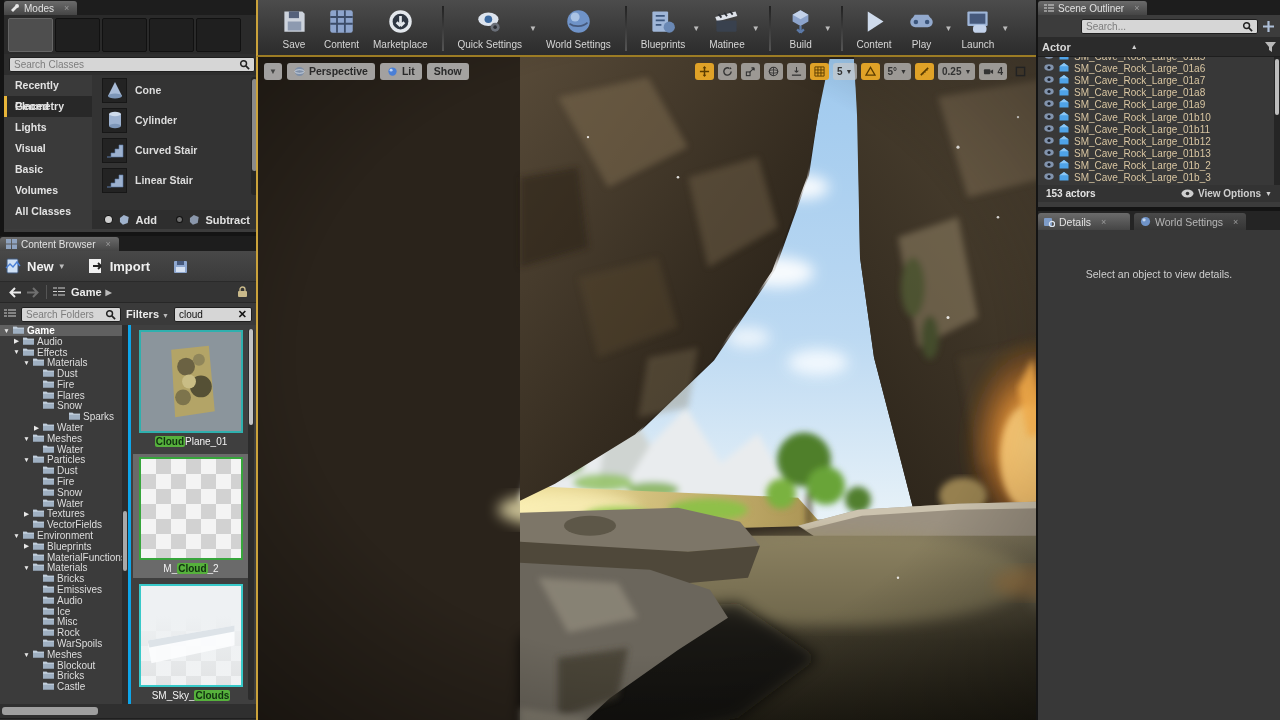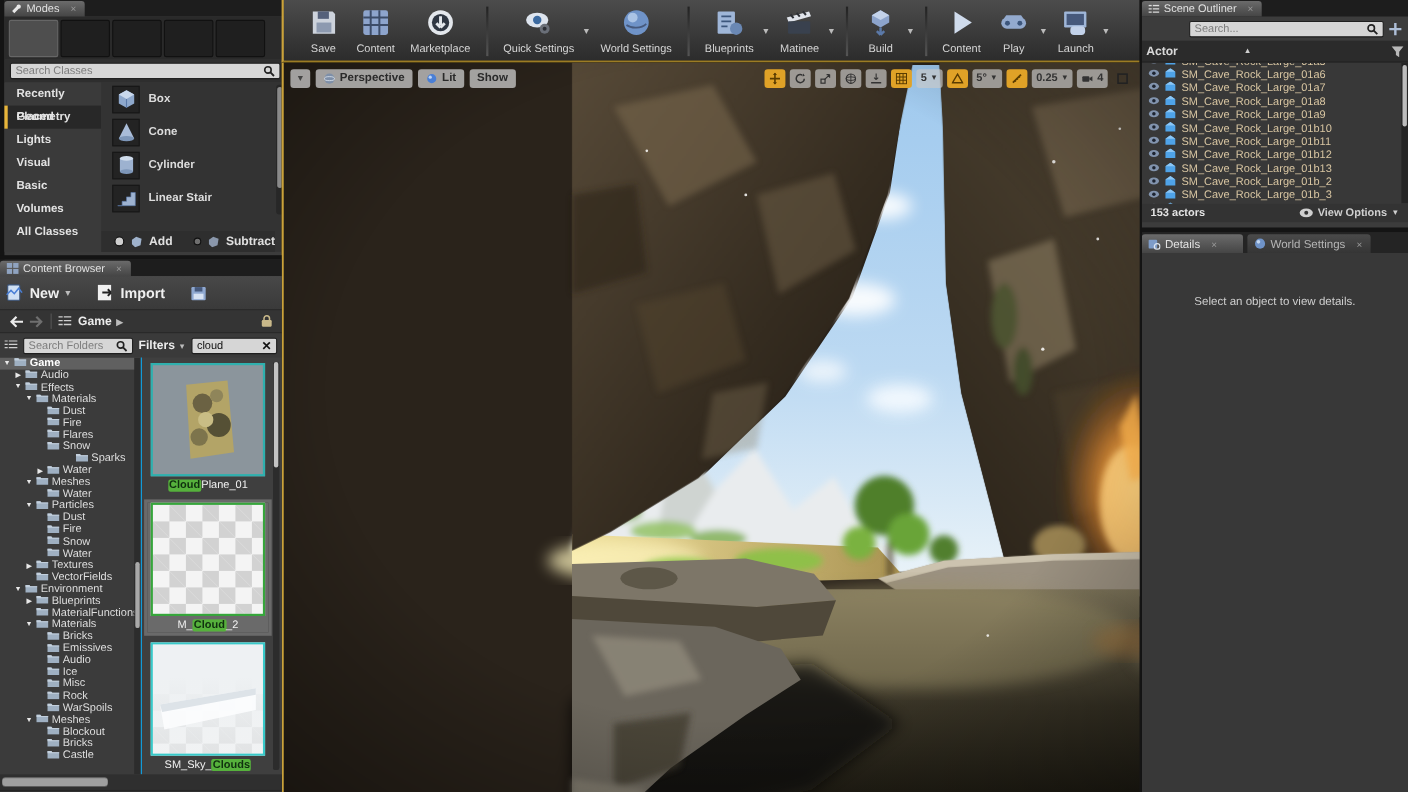--- a/index.html
+++ b/index.html
@@ -100,21 +100,21 @@
   #cb-tree { width:128px; overflow:hidden; background:#3b3b3b; position:relative; }
   .tr-row { display:flex; align-items:center; gap:3px; height:10.8px; white-space:nowrap;
     color:#dedede; font-size:10px; }
   .tr-row.sel { background:#606060; font-weight:bold; color:#fff; }
   .tr-arrow { width:7px; font-size:6.5px; color:#e8e8e8; text-align:center; flex:none; }
   .tr-row svg { width:11px; height:9px; flex:none; }
   #cb-tree .vsb { position:absolute; right:0; top:0; width:6px; bottom:0; background:#2c2c2c; }
   #cb-tree .vsb .th { position:absolute; left:1px; right:1px; top:186px; height:60px; background:#a9a9a9; border-radius:2px; }
   #cb-hsb { height:14px; background:#2f2f2f; position:relative; }
   #cb-hsb .th { position:absolute; left:2px; top:3px; width:96px; height:8px; background:#9f9f9f; border-radius:3px; }
-  #cb-assets { flex:1; background:#3f3f3f; border-left:1px solid #0ea5e9; position:relative;
+  #cb-assets { flex:1; background:#3f3f3f; border-left:3px solid #0ea5e9; position:relative;
     padding:5px 10px 0 5px; display:flex; flex-direction:column; gap:9px; overflow:hidden; }
   .asset { width:110px; position:relative; }
   .asset.sel { background:#6a6a6a; outline:3px solid #6a6a6a; }
   .asset .ath { width:104px; height:103px; margin:0 auto; border:2px solid #0d0d0d; position:relative; }
   .asset .alabel { text-align:center; font-size:10px; color:#f2f2f2; padding-top:3px; height:15px; white-space:nowrap; }
   .hl { background:#56b13c; color:#10300f; border-radius:2px; padding:0 1px; font-weight:bold; }
   #cb-assets .vsb { position:absolute; right:2px; top:4px; width:6px; bottom:4px; background:#2c2c2c; border-radius:2px; }
   #cb-assets .vsb .th { position:absolute; left:1px; right:1px; top:0; height:96px; background:#c4c4c4; border-radius:2px; }
   #cb-collections { display:flex; align-items:center; height:17px; background:#303030; padding:0 6px;
     font-weight:bold; color:#ececec; font-size:11px; border-top:1px solid #1f1f1f; }
@@ -189,48 +189,46 @@
         <div class="mode-cat">Lights</div>
         <div class="mode-cat">Visual</div>
         <div class="mode-cat">Basic</div>
         <div class="mode-cat">Volumes</div>
         <div class="mode-cat">All Classes</div>
       </div>
     <div id="mode-items">
       <div class="vsb">
           <div class="th"></div>
         </div>
-      <div class="mode-item">
-          <span class="thumb">
-            <svg viewBox="0 0 20 20" style="width: 20px; height: 20px;">
-              <path d="M10 2l7 4v8l-7 4-7-4V6z" fill="#8ea8cc"></path>
-              <path d="M10 2l7 4-7 4-7-4z" fill="#c9d8ec"></path>
-              <path d="M10 10v8" stroke="#5b79a8"></path>
-            </svg>
-          </span>
-          <span class="lbl">Box</span>
-        </div>
         <div class="mode-item">
           <span class="thumb">
             <svg viewBox="0 0 20 20" style="width: 20px; height: 20px;">
               <path d="M10 2l7 14H3z" fill="#a9bcd8"></path>
               <ellipse cx="10" cy="16" rx="7" ry="2.4" fill="#7d96b8"></ellipse>
             </svg>
           </span>
           <span class="lbl">Cone</span>
         </div>
         <div class="mode-item">
           <span class="thumb">
             <svg viewBox="0 0 20 20" style="width: 20px; height: 20px;">
               <rect x="4" y="4" width="12" height="12" fill="#9db2d0"></rect>
               <ellipse cx="10" cy="4" rx="6" ry="2.2" fill="#cfdcec"></ellipse>
               <ellipse cx="10" cy="16" rx="6" ry="2.2" fill="#7d96b8"></ellipse>
             </svg>
           </span>
           <span class="lbl">Cylinder</span>
+        </div>
+        <div class="mode-item">
+          <span class="thumb">
+            <svg viewBox="0 0 20 20" style="width: 20px; height: 20px;">
+              <path d="M2 17h4v-4h4V9h4V5h4v12z" fill="#9db2d0" stroke="#5b79a8" stroke-width=".6"></path>
+            </svg>
+          </span>
+          <span class="lbl">Curved Stair</span>
         </div>
         <div class="mode-item">
           <span class="thumb">
             <svg viewBox="0 0 20 20" style="width: 20px; height: 20px;">
               <path d="M2 17h4v-4h4V9h4V5h4v12z" fill="#9db2d0" stroke="#5b79a8" stroke-width=".6"></path>
             </svg>
           </span>
           <span class="lbl">Linear Stair</span>
         </div>
     <div id="mode-addsub">

